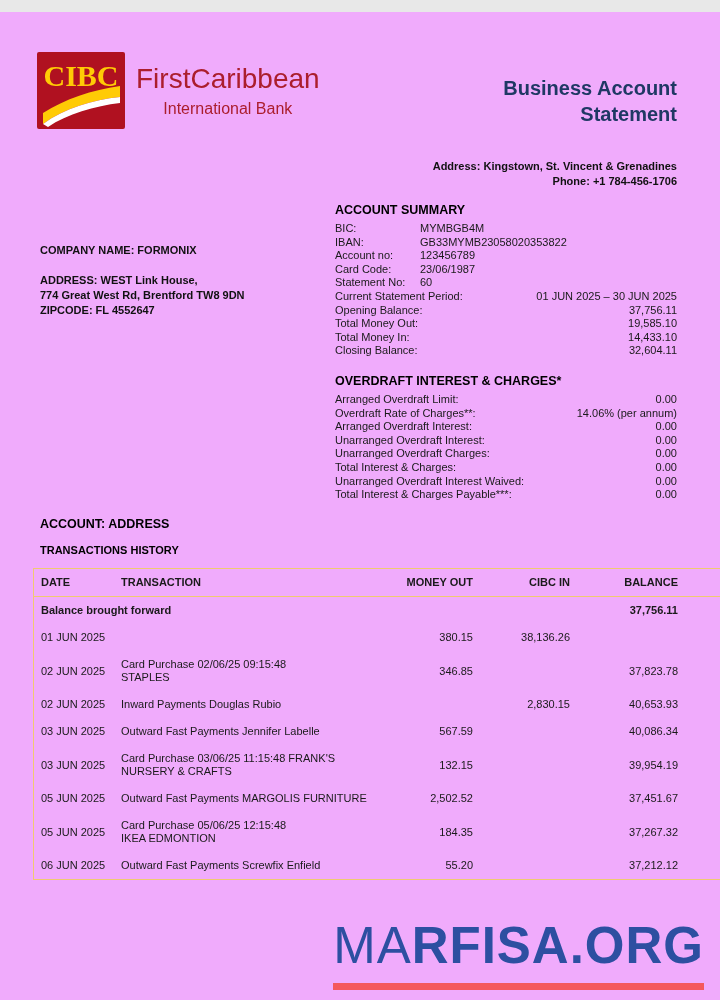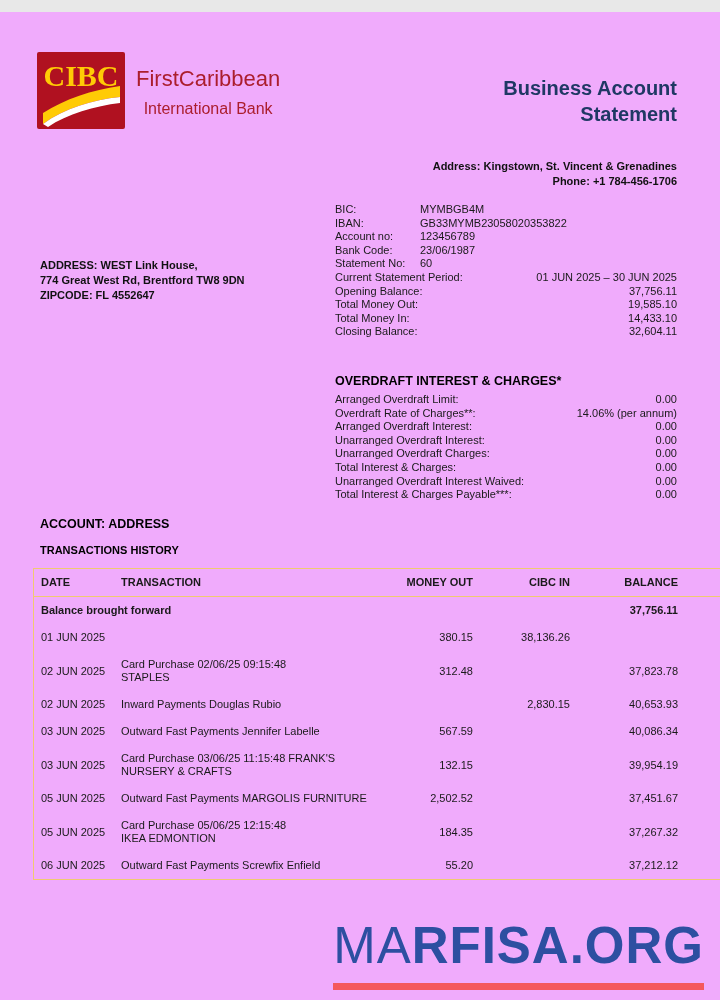--- a/index.html
+++ b/index.html
@@ -4,21 +4,21 @@
 <style>
   html,body{margin:0;padding:0;background:#e8e8e8;}
   #page{
     position:relative;width:720px;height:1000px;background:#f0abfc;
     margin:12px auto;overflow:hidden;
     font-family:"Liberation Sans", sans-serif;color:#1a1a1a;
   }
   
   .logo-box{position:absolute;left:37px;top:40px;}
   .brand-text{position:absolute;left:136px;top:50px;text-align:center;color:#ab1e2d;}
-  .brand-name{font-size:22px;line-height:34px;font-weight:400;letter-spacing:0;}
+  .brand-name{font-size:28px;line-height:34px;font-weight:400;letter-spacing:0;}
   .brand-sub{font-size:16px;line-height:20px;margin-top:3px;font-weight:400;}
   .stmt-title{position:absolute;top:63px;right:43px;text-align:right;color:#1f3864;
     font-weight:700;font-size:20px;line-height:26px;}
   .contact{position:absolute;top:147px;right:43px;text-align:right;font-weight:700;
     font-size:11px;line-height:15px;color:#111;}
   
   .company{position:absolute;left:40px;top:231px;font-weight:700;font-size:11px;
     line-height:15px;color:#111;}
   .company .gap{height:15px;}
   
@@ -70,41 +70,43 @@
     <div>Business Account</div>
     <div>Statement</div>
   </div>
 
   <div class="contact">
     <div>Address: Kingstown, St. Vincent &amp; Grenadines</div>
     <div>Phone: +1 784-456-1706</div>
   </div>
 
   <div class="company">
+    <div>COMPANY NAME: FORMONIX</div>
     <div class="gap"></div>
     <div>ADDRESS: WEST Link House,</div>
     <div>774 Great West Rd, Brentford TW8 9DN</div>
     <div>ZIPCODE: FL 4552647</div>
   </div>
 
   <div class="info-block summary">
+    <div class="sec-title">ACCOUNT SUMMARY</div>
     <div class="irow">
       <span class="lbl">BIC:</span>
       <span class="val-left">MYMBGB4M</span>
     </div>
     <div class="irow">
       <span class="lbl">IBAN:</span>
       <span class="val-left">GB33MYMB23058020353822</span>
     </div>
     <div class="irow">
       <span class="lbl">Account no:</span>
       <span class="val-left">123456789</span>
     </div>
     <div class="irow">
-      <span class="lbl">Bank Code:</span>
+      <span class="lbl">Card Code:</span>
       <span class="val-left">23/06/1987</span>
     </div>
     <div class="irow">
       <span class="lbl">Statement No:</span>
       <span class="val-left">60</span>
     </div>
     <div class="irow">
       <span class="lbl">Current Statement Period:</span>
       <span class="val-right">01 JUN 2025 – 30 JUN 2025</span>
     </div>
@@ -184,21 +186,21 @@
     <div class="trow">
       <div>01 JUN 2025</div>
       <div class="num"></div>
       <div class="num">380.15</div>
       <div class="num">38,136.26</div>
     </div>
     <div class="trow">
       <div>02 JUN 2025</div>
       <div class="tcell-desc">Card Purchase 02/06/25 09:15:48
 STAPLES</div>
-      <div class="num">312.48</div>
+      <div class="num">346.85</div>
       <div class="num"></div>
       <div class="num">37,823.78</div>
     </div>
     <div class="trow">
       <div>02 JUN 2025</div>
       <div class="tcell-desc">Inward Payments Douglas Rubio</div>
       <div class="num"></div>
       <div class="num">2,830.15</div>
       <div class="num">40,653.93</div>
     </div>

